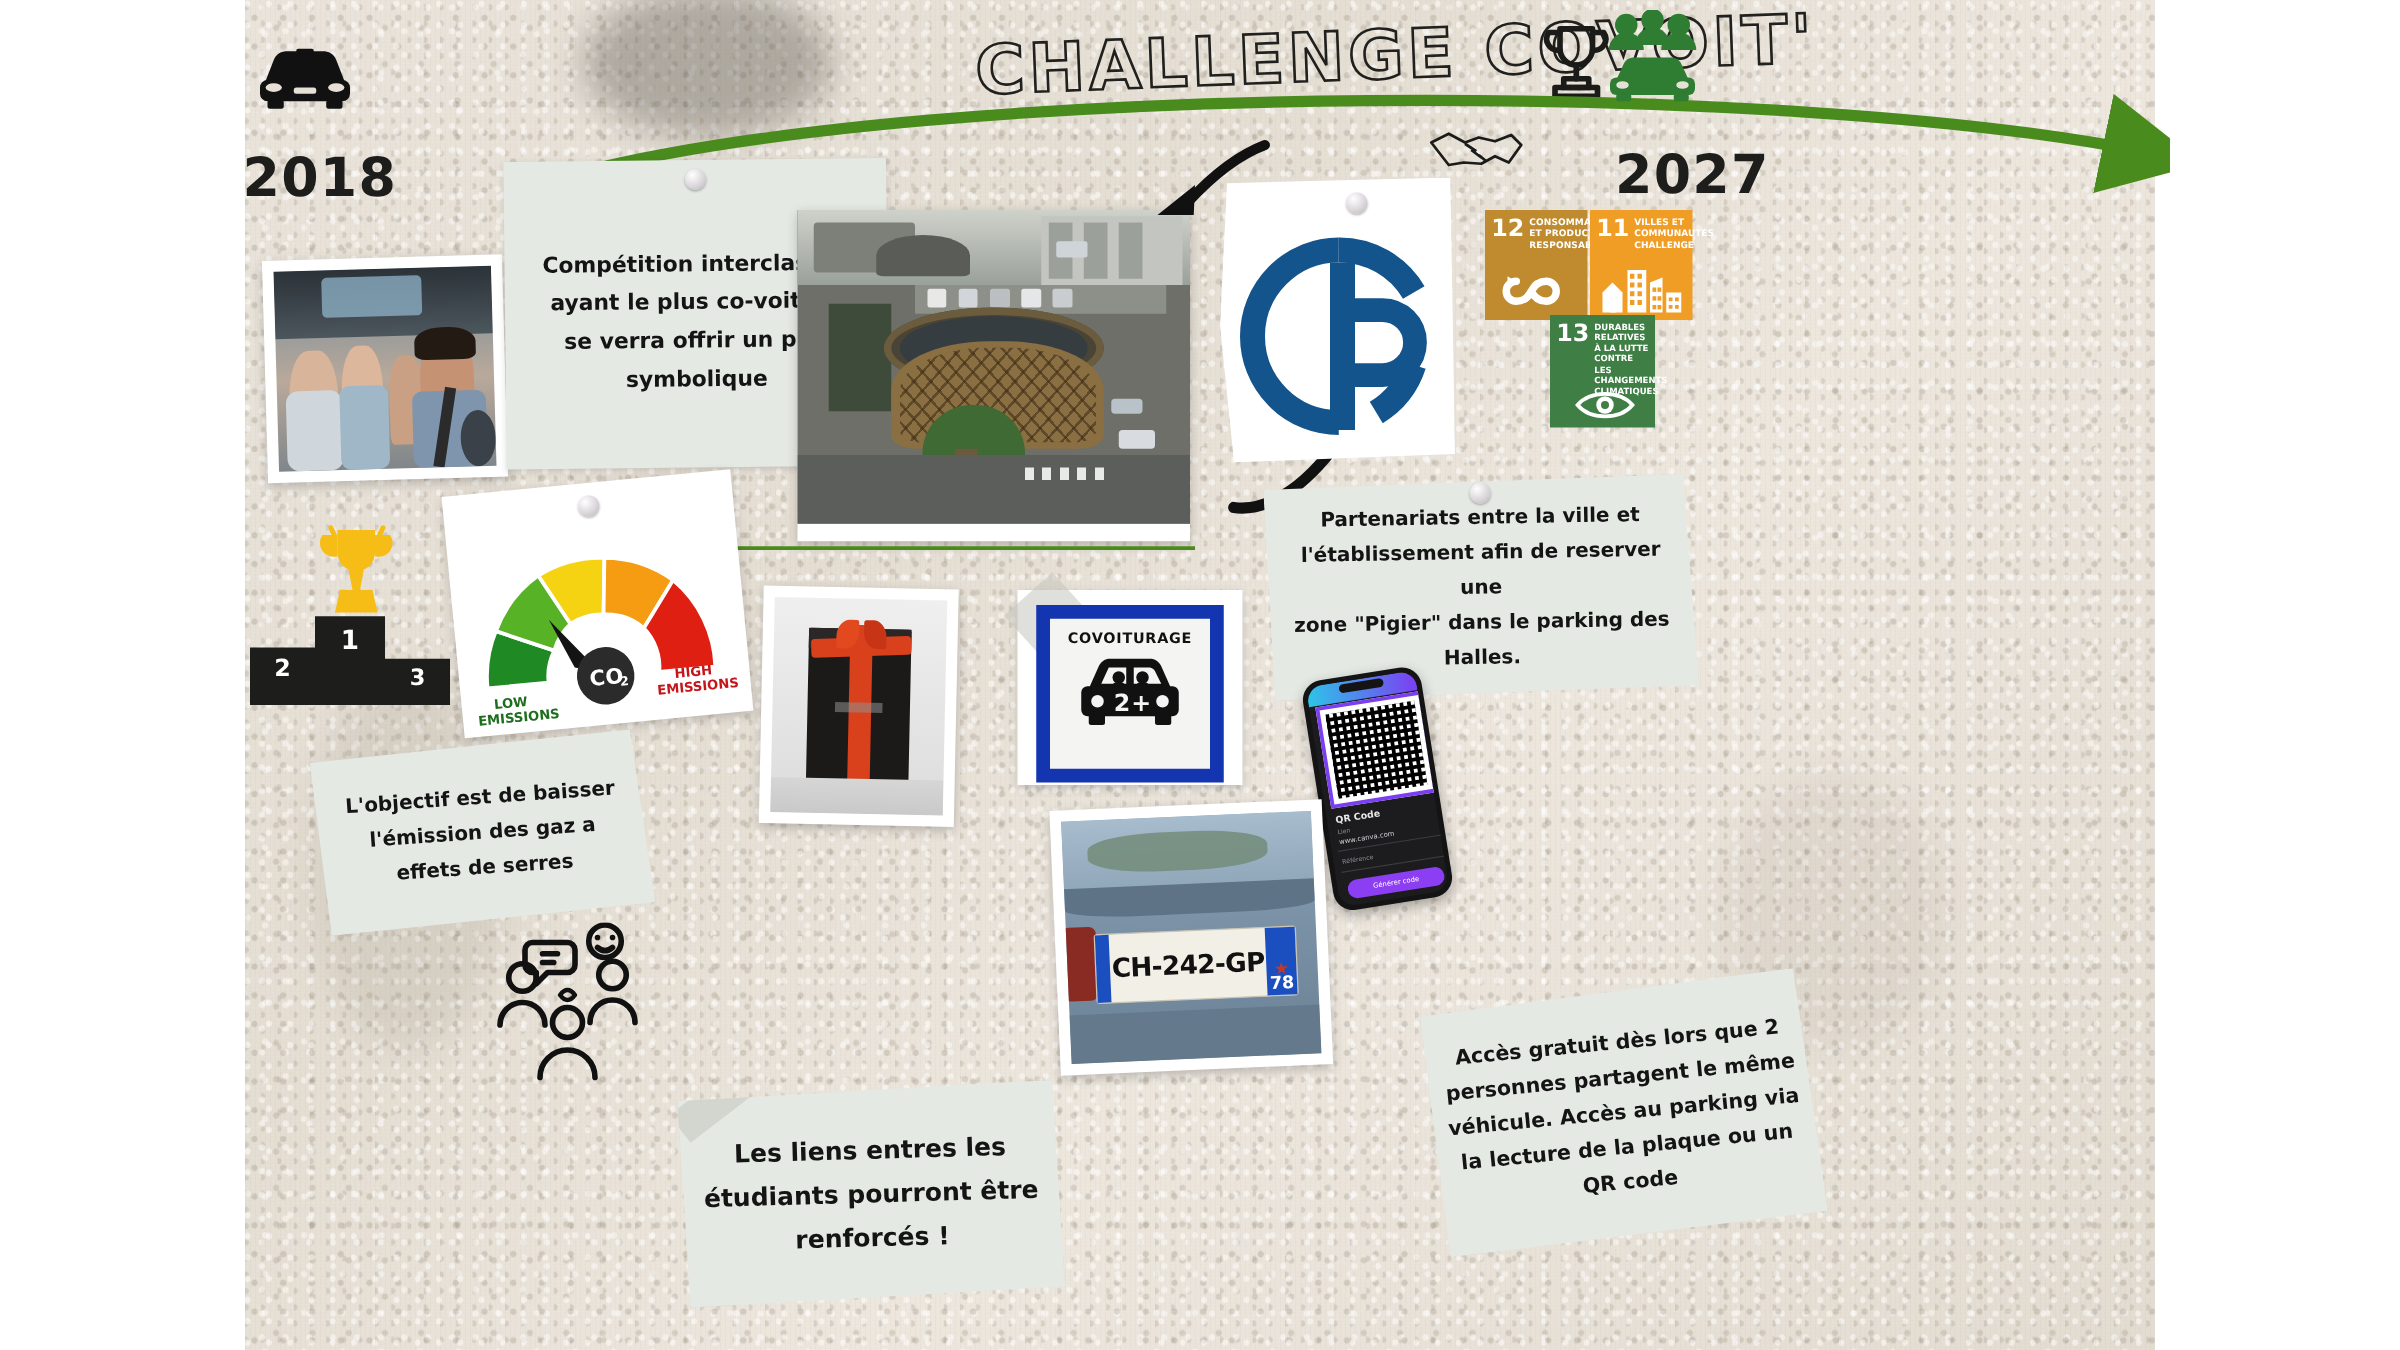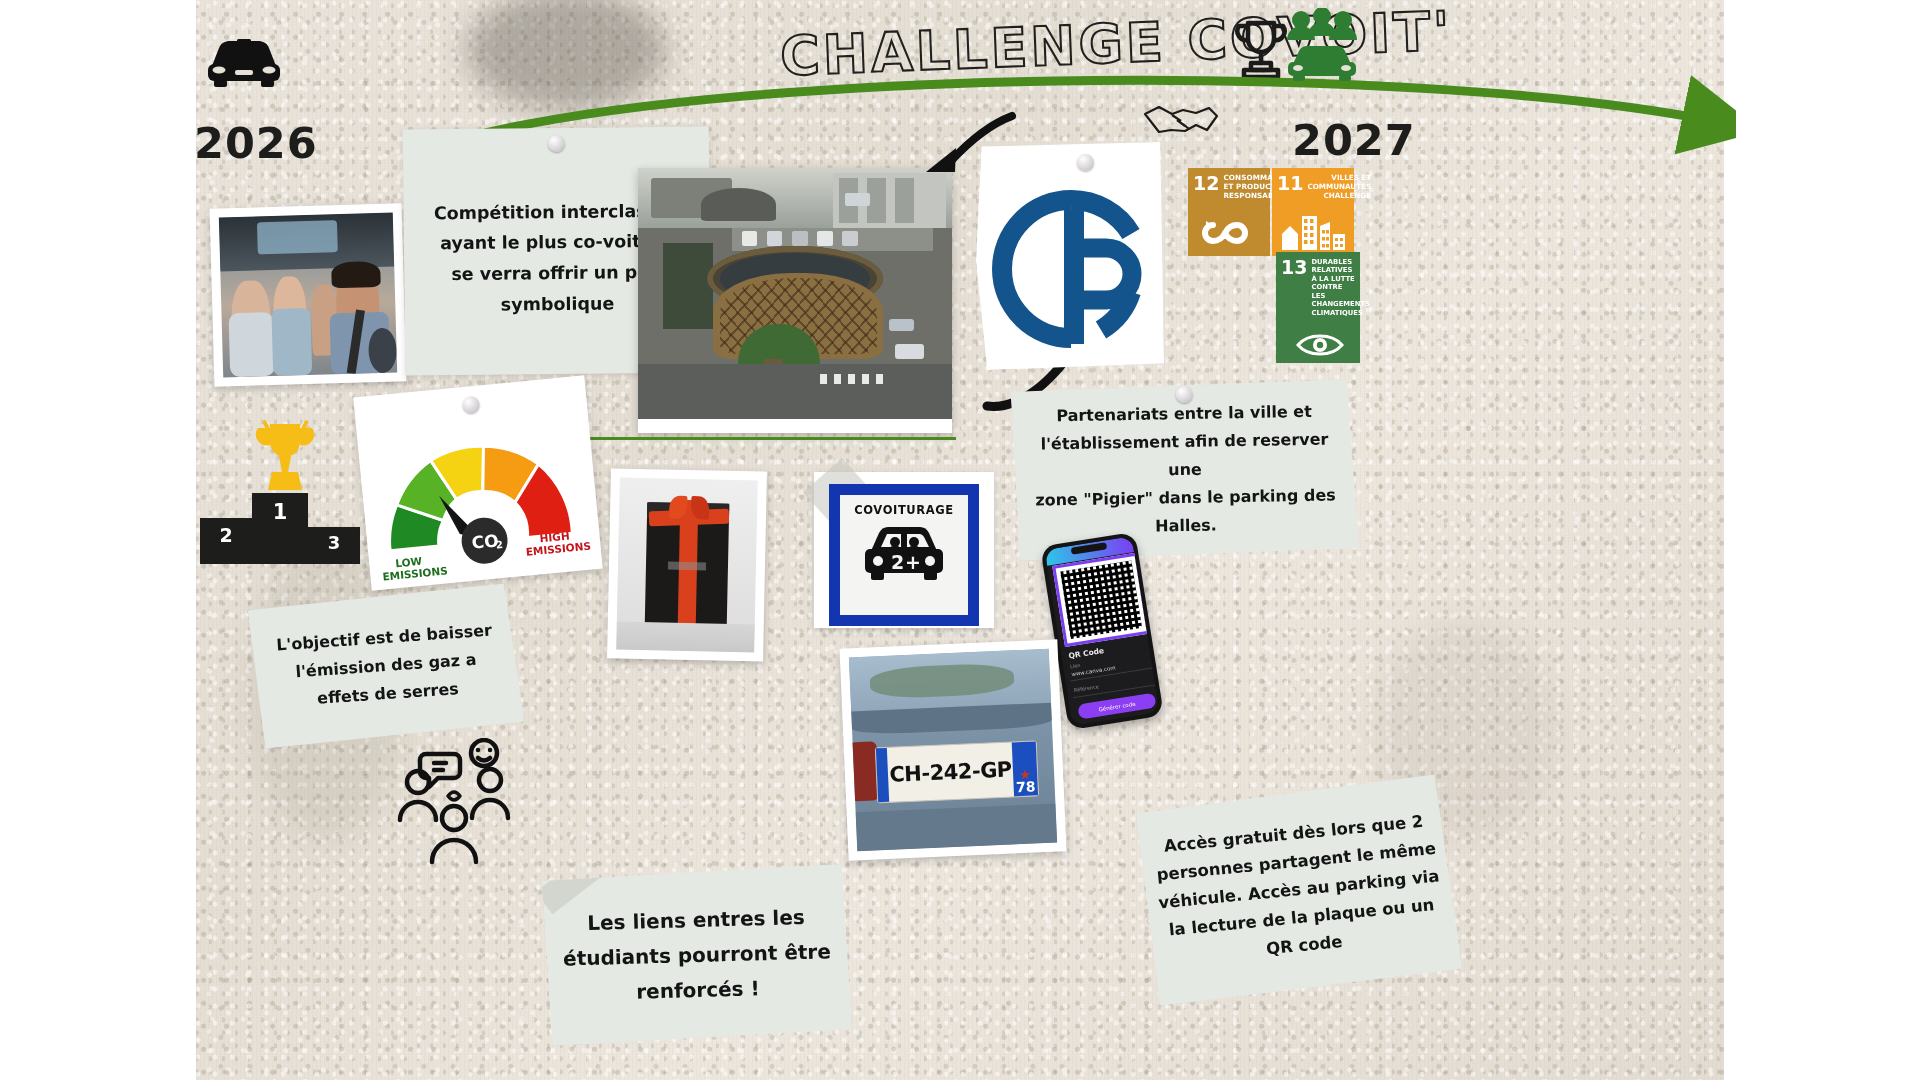--- a/index.html
+++ b/index.html
@@ -129,21 +129,21 @@
     </g>
   </svg>
 
   <svg style="position:absolute;left:945px;top:98px;width:80px;height:44px;">
     <g fill="none" stroke="#1b1b19" stroke-width="2.2" stroke-linejoin="round">
       <path d="M4 16 L18 9 L31 16 L42 12 L55 15 L68 10 L76 18 L66 32 L55 27 L44 33 L30 32 L18 34 z"></path>
       <path d="M31 17 L40 23 M36 22 L44 28 M42 26 L48 31"></path>
     </g>
   </svg>
 
-  <div class="yearlbl" style="left:-2px;top:118px;">2026</div>
+  <div class="yearlbl" style="left:-2px;top:118px;">2018</div>
   <div class="yearlbl" style="left:1096px;top:115px;">2027</div>
 
   <div class="photo" style="left:16px;top:206px;width:192px;height:178px;transform:rotate(-1.6deg);">
     <div class="inner" style="background:linear-gradient(180deg,#6e7a82 0%,#8d969a 22%,#b9a99b 55%,#7f868a 100%);">
       <div style="position:absolute;left:0;top:0;width:100%;height:34%;background:linear-gradient(180deg,#2b3238,#4c565d);"></div>
       <div style="position:absolute;left:22%;top:4%;width:46%;height:20%;background:#8fb4c9;border-radius:4px;opacity:.75;"></div>
       <div style="position:absolute;left:6%;top:40%;width:22%;height:58%;background:#d7b49a;border-radius:40% 40% 12% 12%;"></div>
       <div style="position:absolute;left:4%;top:60%;width:26%;height:40%;background:#cfd6dc;border-radius:10px;"></div>
       <div style="position:absolute;left:30%;top:38%;width:19%;height:55%;background:#dcb79b;border-radius:40% 40% 12% 12%;"></div>
       <div style="position:absolute;left:29%;top:58%;width:22%;height:42%;background:#9fb7c6;border-radius:8px;"></div>
@@ -235,21 +235,21 @@
       </div>
     </div>
     <svg style="position:absolute;left:9px;bottom:7px;width:56px;height:32px;">
       <g fill="none" stroke="#fff" stroke-width="6" stroke-linecap="round">
         <path d="M16 8 a8 8 0 1 0 0 16 q8 0 12 -8 q4 -8 12 -8 a8 8 0 1 1 0 16 q-8 0 -12 -8"></path>
       </g>
       <path d="M9 4 L17 9 L9 13 z" fill="#fff"></path>
     </svg>
   </div>
 
-  <div style="position:absolute;left:1076px;top:168px;width:82px;height:88px;background:#f09d26;text-align:right;">
+  <div style="position:absolute;left:1076px;top:168px;width:82px;height:88px;background:#f09d26;">
     <div style="display:flex;padding:6px 5px 0 5px;color:#fff;">
       <div style="font-size:19px;font-weight:700;line-height:1;margin-right:4px;">11</div>
       <div style="font-size:7.2px;font-weight:700;line-height:1.24;">
         <div>VILLES ET</div>
         <div>COMMUNAUTÉS</div>
         <div>CHALLENGE</div>
       </div>
     </div>
     <svg style="position:absolute;left:8px;bottom:4px;width:66px;height:40px;">
       <g fill="#fff">
@@ -275,21 +275,21 @@
         <rect x="42" y="32" width="3" height="3.5"></rect>
           <rect x="46" y="32" width="3" height="3.5"></rect>
         <rect x="55" y="26" width="3" height="3"></rect>
           <rect x="60" y="26" width="3" height="3"></rect>
         <rect x="55" y="32" width="3" height="3"></rect>
           <rect x="60" y="32" width="3" height="3"></rect>
       </g>
     </svg>
   </div>
 
-  <div style="position:absolute;left:1080px;top:252px;width:84px;height:111px;background:#3f7e44;">
+  <div style="position:absolute;left:1044px;top:252px;width:84px;height:90px;background:#3f7e44;">
     <div style="display:flex;padding:6px 5px 0 5px;color:#fff;">
       <div style="font-size:19px;font-weight:700;line-height:1;margin-right:4px;">13</div>
       <div style="font-size:6.8px;font-weight:700;line-height:1.24;">
         <div>DURABLES RELATIVES</div>
         <div>À LA LUTTE CONTRE</div>
         <div>LES CHANGEMENTS</div>
         <div>CLIMATIQUES</div>
       </div>
     </div>
     <svg style="position:absolute;left:20px;bottom:5px;width:48px;height:26px;">

